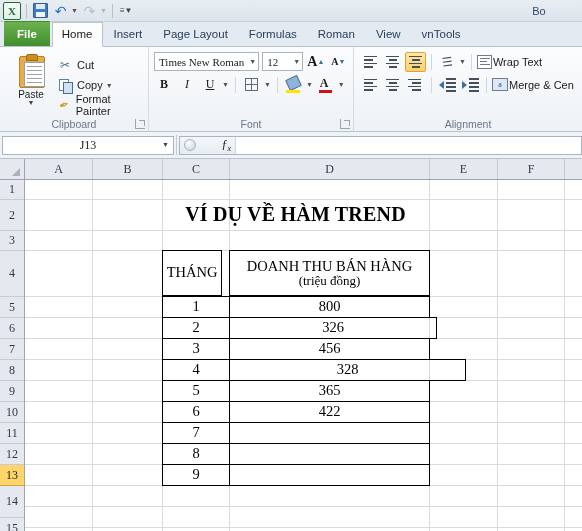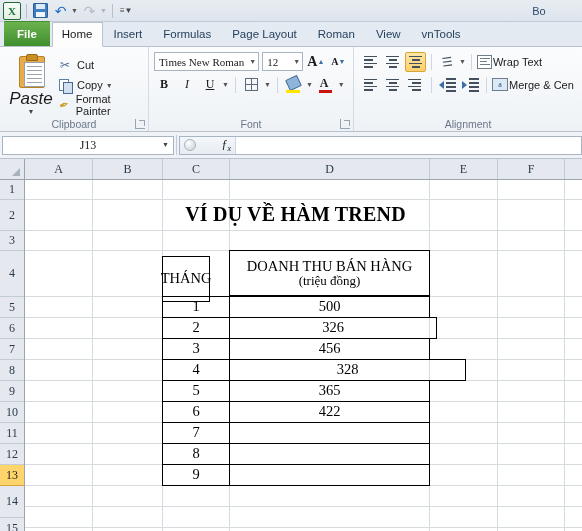--- a/index.html
+++ b/index.html
@@ -80,21 +80,21 @@
   }
 
   
   .g-clip{width:148px;display:flex;}
   .paste-col{width:52px;display:flex;flex-direction:column;align-items:center;padding-top:4px;}
   .paste-ico{width:30px;height:34px;position:relative;}
   .pb-board{position:absolute;left:3px;top:2px;width:24px;height:30px;background:#e8ac4d;border:1px solid #b8821f;border-radius:2px;}
   .pb-clip{position:absolute;left:10px;top:0px;width:10px;height:5px;background:#c98f24;border:1px solid #9c6c14;border-radius:2px 2px 0 0;}
   .pb-page{position:absolute;left:8px;top:8px;width:19px;height:23px;background:#fff;border:1px solid #97a0aa;}
   .pb-page i{display:block;height:1px;background:#9aa4ae;margin:3px 2px 0 2px;}
-  .paste-label{font-size:17px;color:#1b1b1b;margin-top:1px;font-style:italic;}
+  .paste-label{font-size:10px;color:#1b1b1b;margin-top:1px;}
   .paste-caret{font-size:7px;color:#444;line-height:6px;}
   .clip-col{flex:1;padding-top:5px;}
   .clip-item{display:flex;align-items:center;height:20px;gap:4px;font-size:11px;color:#1b1b1b;}
   .ci-ico{width:16px;height:16px;display:flex;align-items:center;justify-content:center;}
   .scissors{font-size:12px;color:#4a6a92;font-family:"DejaVu Sans",sans-serif;}
   .copy-ico{width:13px;height:13px;position:relative;}
   .copy-ico:before{content:"";position:absolute;left:0;top:0;width:8px;height:10px;background:#fff;border:1px solid #5a7fa8;}
   .copy-ico:after{content:"";position:absolute;left:4px;top:3px;width:8px;height:10px;background:#cfe0f1;border:1px solid #4a6a92;}
   .brush{font-size:12px;color:#c8a02c;font-family:"DejaVu Sans",sans-serif;transform:rotate(-20deg);}
 
@@ -246,22 +246,22 @@
   </div>
   <div class="win-title">
     <span>Bo</span>
   </div>
 </div>
 
 <div class="tabstrip">
   <div class="tab file">File</div>
   <div class="tab active">Home</div>
   <div class="tab">Insert</div>
+  <div class="tab">Page Layout</div>
   <div class="tab">Formulas</div>
-  <div class="tab">Page Layout</div>
   <div class="tab">Roman</div>
   <div class="tab">View</div>
   <div class="tab">vnTools</div>
 </div>
 
 <div class="ribbon">
 
   <div class="group g-clip">
     <div class="paste-col">
       <div class="paste-ico">
@@ -509,28 +509,28 @@
 
       <div class="gline-v" style="left:67px"></div>
       <div class="gline-v" style="left:137px"></div>
       <div class="gline-v" style="left:204px"></div>
       <div class="gline-v" style="left:404px"></div>
       <div class="gline-v" style="left:472px"></div>
       <div class="gline-v" style="left:539px"></div>
 
       <div class="cell title-cell" style="left:137px;top:19px;width:267px;height:31px">VÍ DỤ VỀ HÀM TREND</div>
 
-      <div class="cell tbl-cell hdr-cell" style="left:137px;top:76px;width:48px;height:46px">THÁNG</div>
+      <div class="cell tbl-cell hdr-cell" style="left:137px;top:70px;width:60px;height:46px">THÁNG</div>
       <div class="cell tbl-cell hdr-cell" style="left:204px;top:70px;width:201px;height:46px">
         <span>DOANH THU BÁN HÀNG</span>
         <span class="l2">(triệu đồng)</span>
       </div>
 
       <div class="cell tbl-cell num-cell" style="left:137px;top:116px;width:68px;height:22px">1</div>
-      <div class="cell tbl-cell num-cell" style="left:204px;top:116px;width:201px;height:22px">500</div>
+      <div class="cell tbl-cell num-cell" style="left:204px;top:116px;width:201px;height:22px">800</div>
 
       <div class="cell tbl-cell num-cell" style="left:137px;top:137px;width:68px;height:22px">2</div>
       <div class="cell tbl-cell num-cell" style="left:204px;top:137px;width:208px;height:22px">326</div>
 
       <div class="cell tbl-cell num-cell" style="left:137px;top:158px;width:68px;height:22px">3</div>
       <div class="cell tbl-cell num-cell" style="left:204px;top:158px;width:201px;height:22px">456</div>
 
       <div class="cell tbl-cell num-cell" style="left:137px;top:179px;width:68px;height:22px">4</div>
       <div class="cell tbl-cell num-cell" style="left:204px;top:179px;width:237px;height:22px">328</div>
 

